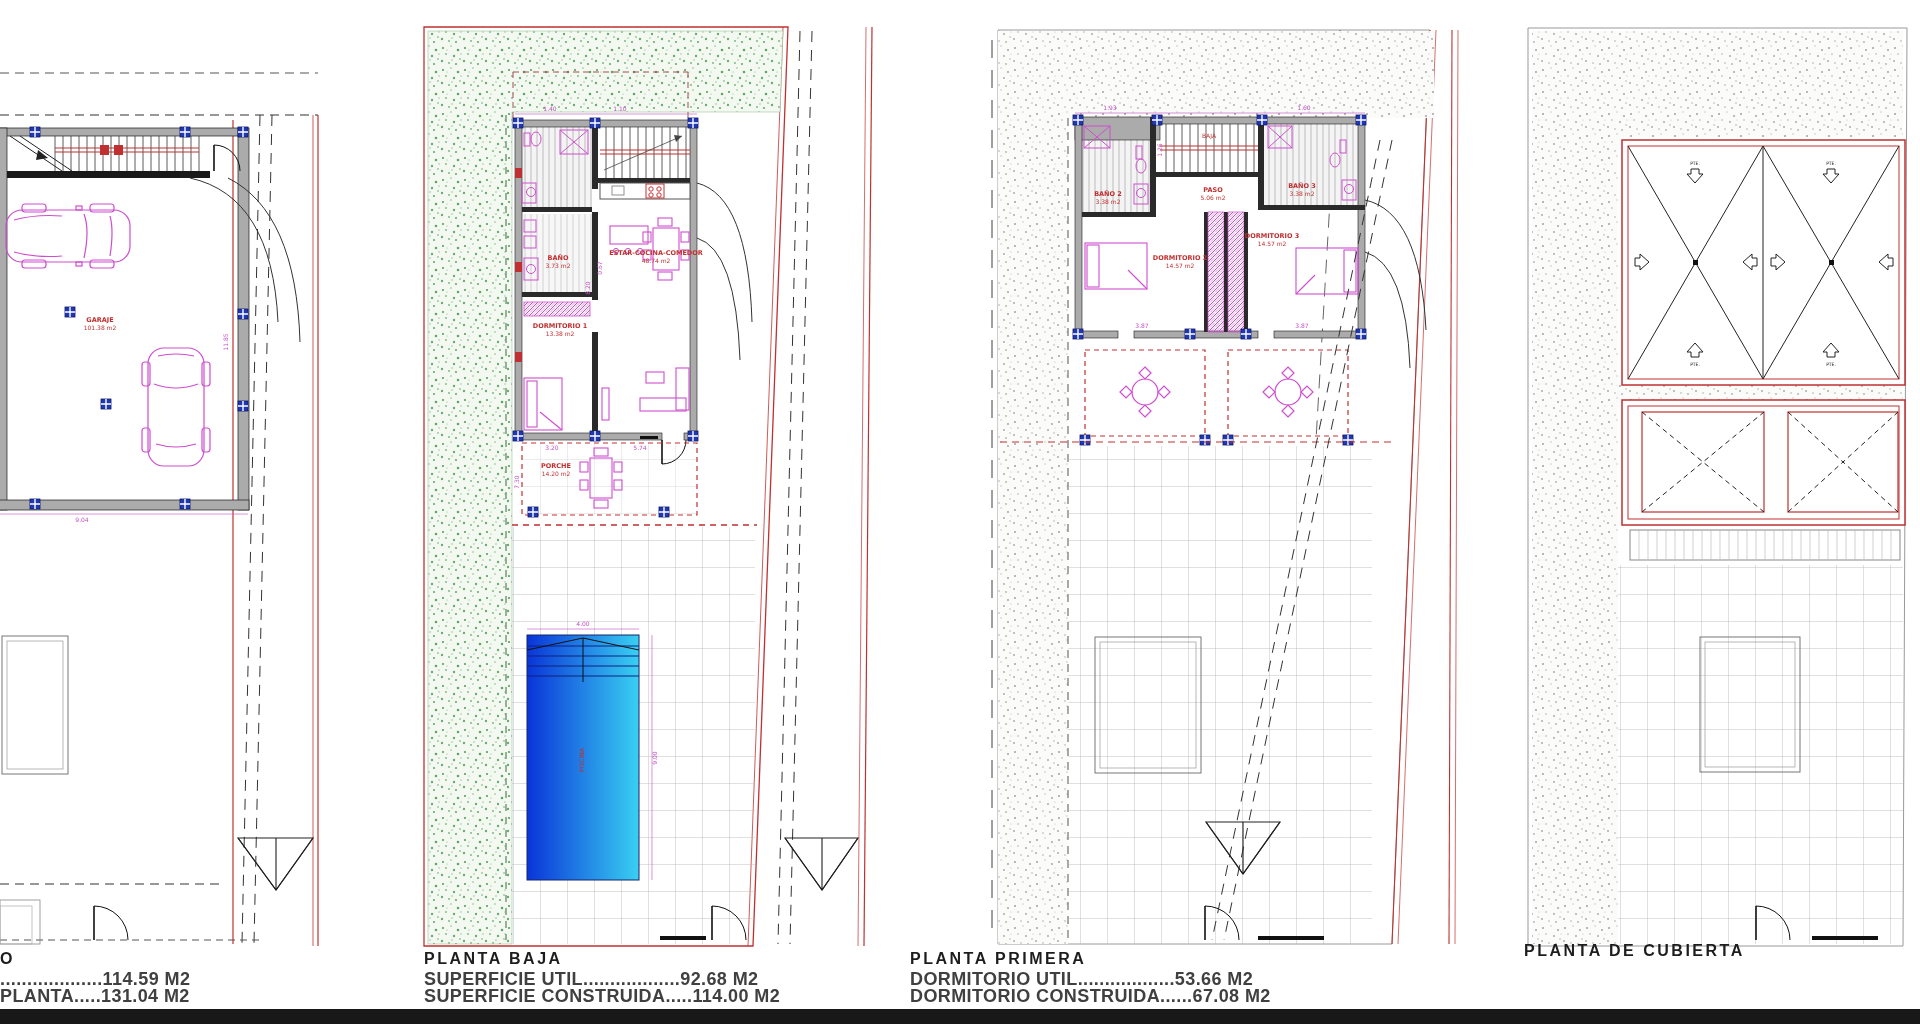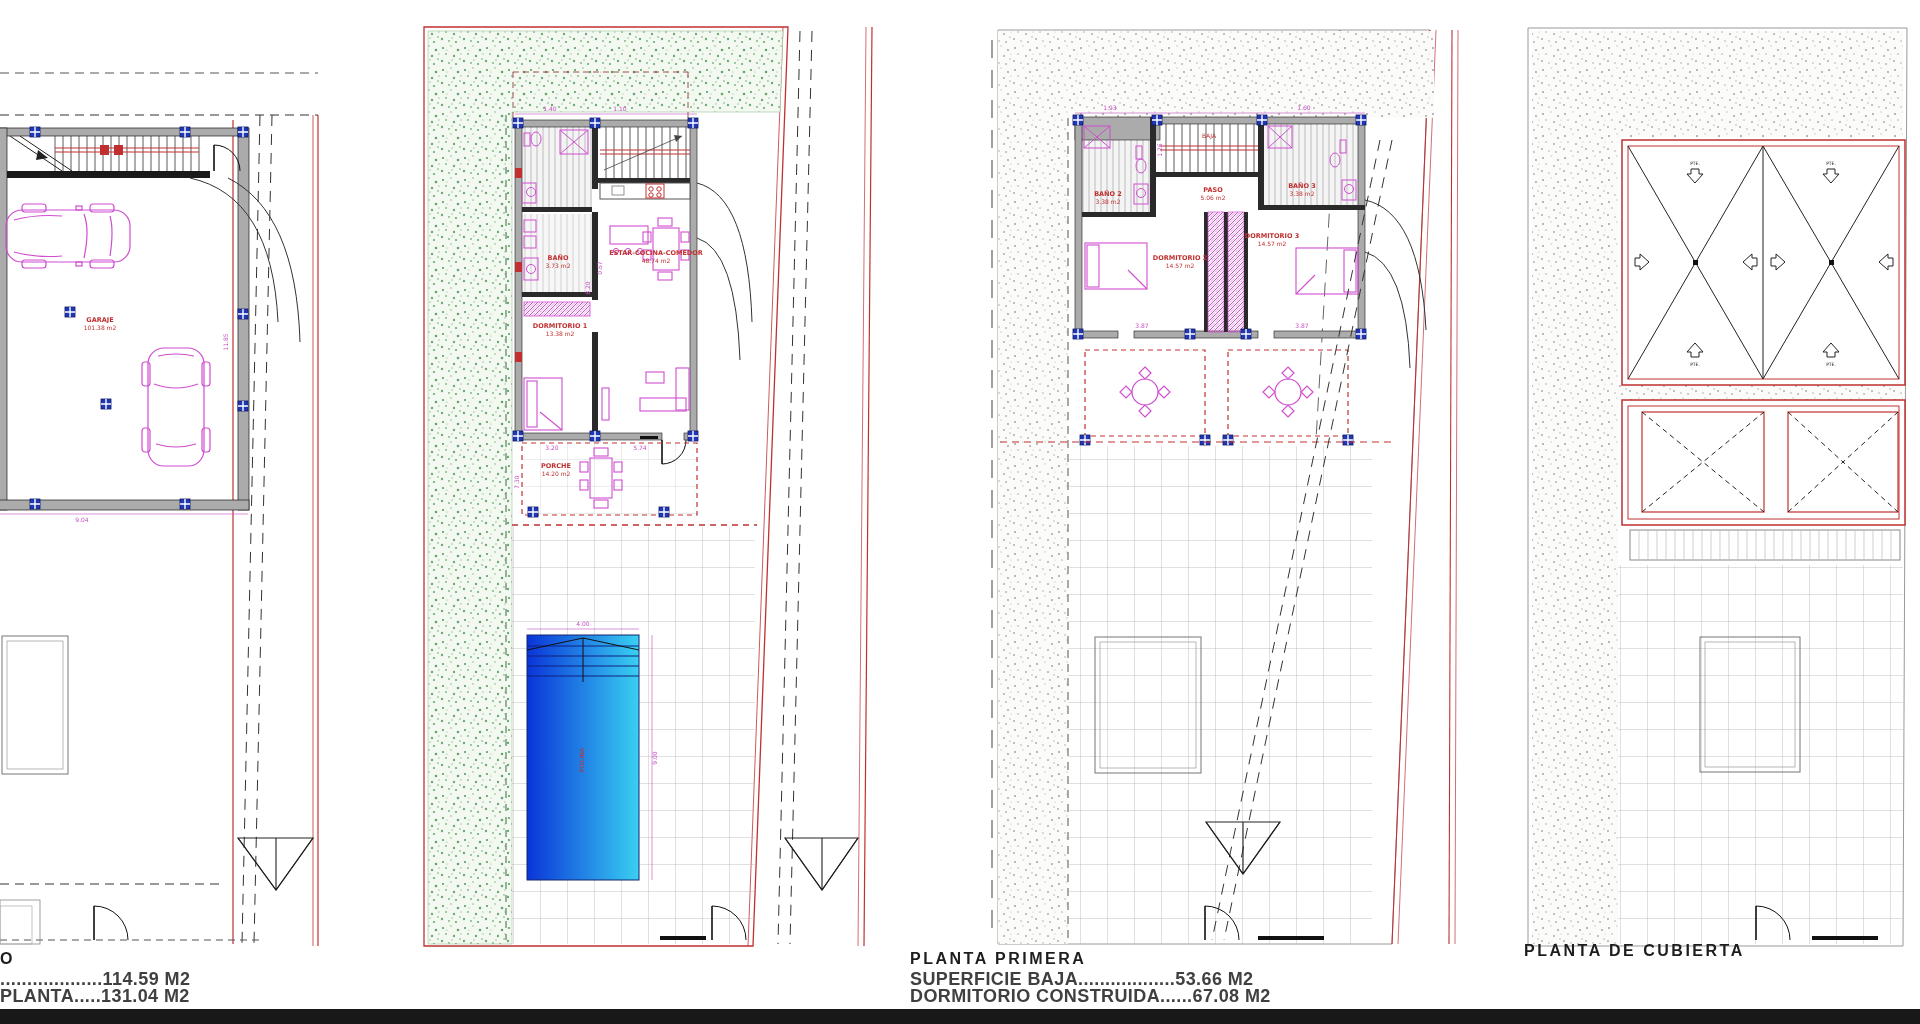--- a/index.html
+++ b/index.html
@@ -519,24 +519,29 @@
     </g>
   </g>
 </svg>
 
 <div class="title-block" style="left:0;width:300px">
   <h2>O</h2>
   <p class="sup-line">...................114.59 M2</p>
   <p class="sup-line">PLANTA.....131.04 M2</p>
 </div>
 
+<div class="title-block" style="left:424px;width:330px">
+  <h2>PLANTA BAJA</h2>
+  <p class="sup-line">SUPERFICIE UTIL..................92.68 M2</p>
+  <p class="sup-line">SUPERFICIE CONSTRUIDA.....114.00 M2</p>
+</div>
 
 <div class="title-block" style="left:910px;width:330px">
   <h2>PLANTA PRIMERA</h2>
-  <p class="sup-line">SUPERFICIE BAJA..................53.66 M2</p>
+  <p class="sup-line">DORMITORIO UTIL..................53.66 M2</p>
   <p class="sup-line">DORMITORIO CONSTRUIDA......67.08 M2</p>
 </div>
 
 <div class="title-block" style="left:1524px;width:330px;top:942px">
   <h2>PLANTA DE CUBIERTA</h2>
 </div>
 
 <div id="footer-bar"></div>
 </div>
 

